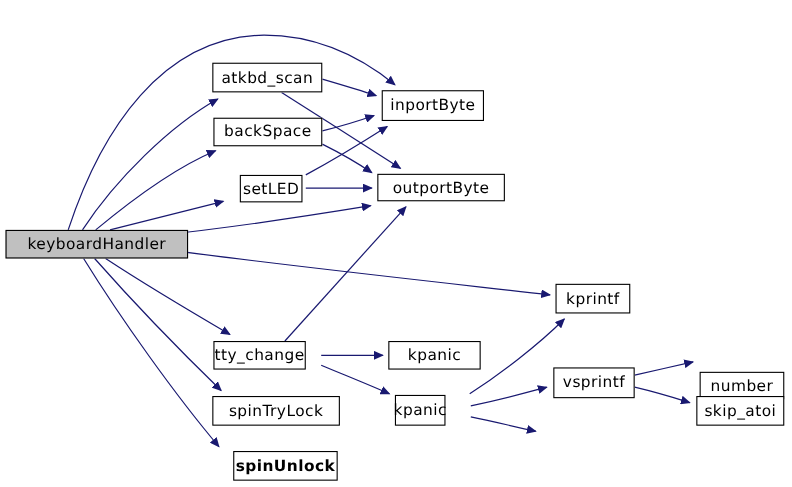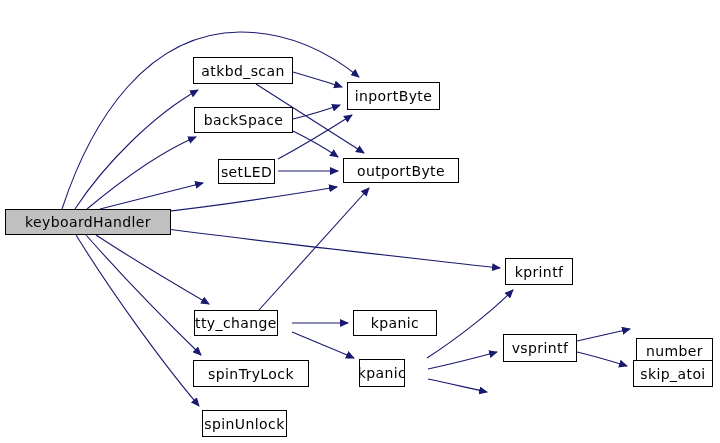--- a/index.html
+++ b/index.html
@@ -87,18 +87,18 @@
 <div class="node highlight" style="left: 5px; top: 209px; width: 166px; height: 26px;">keyboardHandler</div>
     <div class="node" style="left: 193px; top: 57px; width: 100px; height: 27px;">atkbd_scan</div>
     <div class="node" style="left: 194px; top: 107px; width: 99px; height: 26px;">backSpace</div>
     <div class="node" style="left: 218px; top: 159px; width: 57px; height: 25px;">setLED</div>
     <div class="node" style="left: 347px; top: 82px; width: 93px; height: 28px;">inportByte</div>
     <div class="node" style="left: 343px; top: 158px; width: 116px; height: 25px;">outportByte</div>
     <div class="node" style="left: 505px; top: 258px; width: 68px; height: 27px; text-align: right;">kprintf</div>
     <div class="node" style="left: 194px; top: 310px; width: 84px; height: 26px; text-align: right;">tty_change</div>
     <div class="node" style="left: 353px; top: 310px; width: 84px; height: 26px;">kpanic</div>
     <div class="node" style="left: 193px; top: 360px; width: 116px; height: 27px;">spinTryLock</div>
-    <div class="node" style="left: 202px; top: 410px; width: 85px; height: 27px;">spinUnlock</div>
+    <div class="node" style="left: 212px; top: 410px; width: 95px; height: 27px; font-weight: bold;">spinUnlock</div>
     <div class="node" style="left: 359px; top: 359px; width: 46px; height: 28px;">kpanic</div>
     <div class="node" style="left: 503px; top: 334px; width: 74px; height: 28px; text-align: right;">vsprintf</div>
     <div class="node" style="left: 636px; top: 300px; width: 77px; height: 25px; margin-top: 38px;">number</div>
     <div class="node" style="left: 633px; top: 360px; width: 80px; height: 27px;">skip_atoi</div>
   </div>
 
 </body></html>

